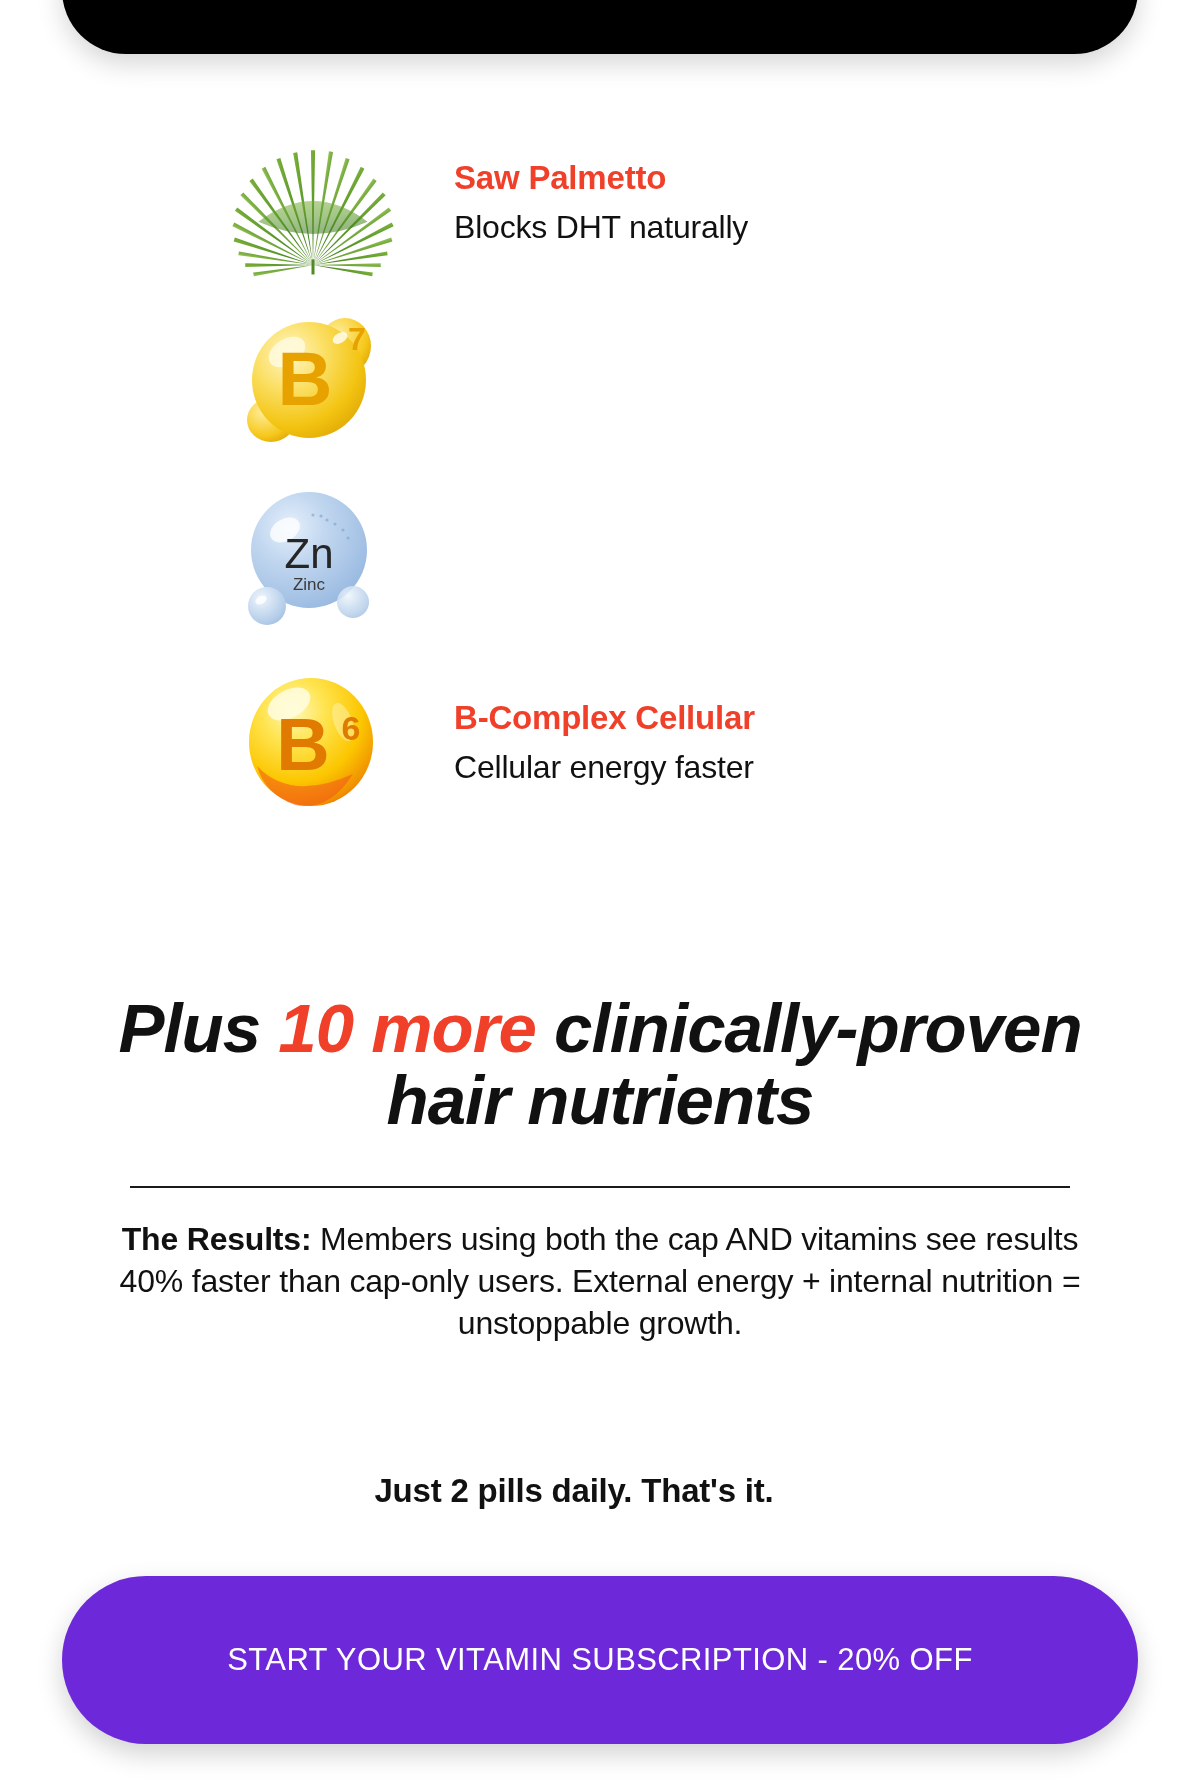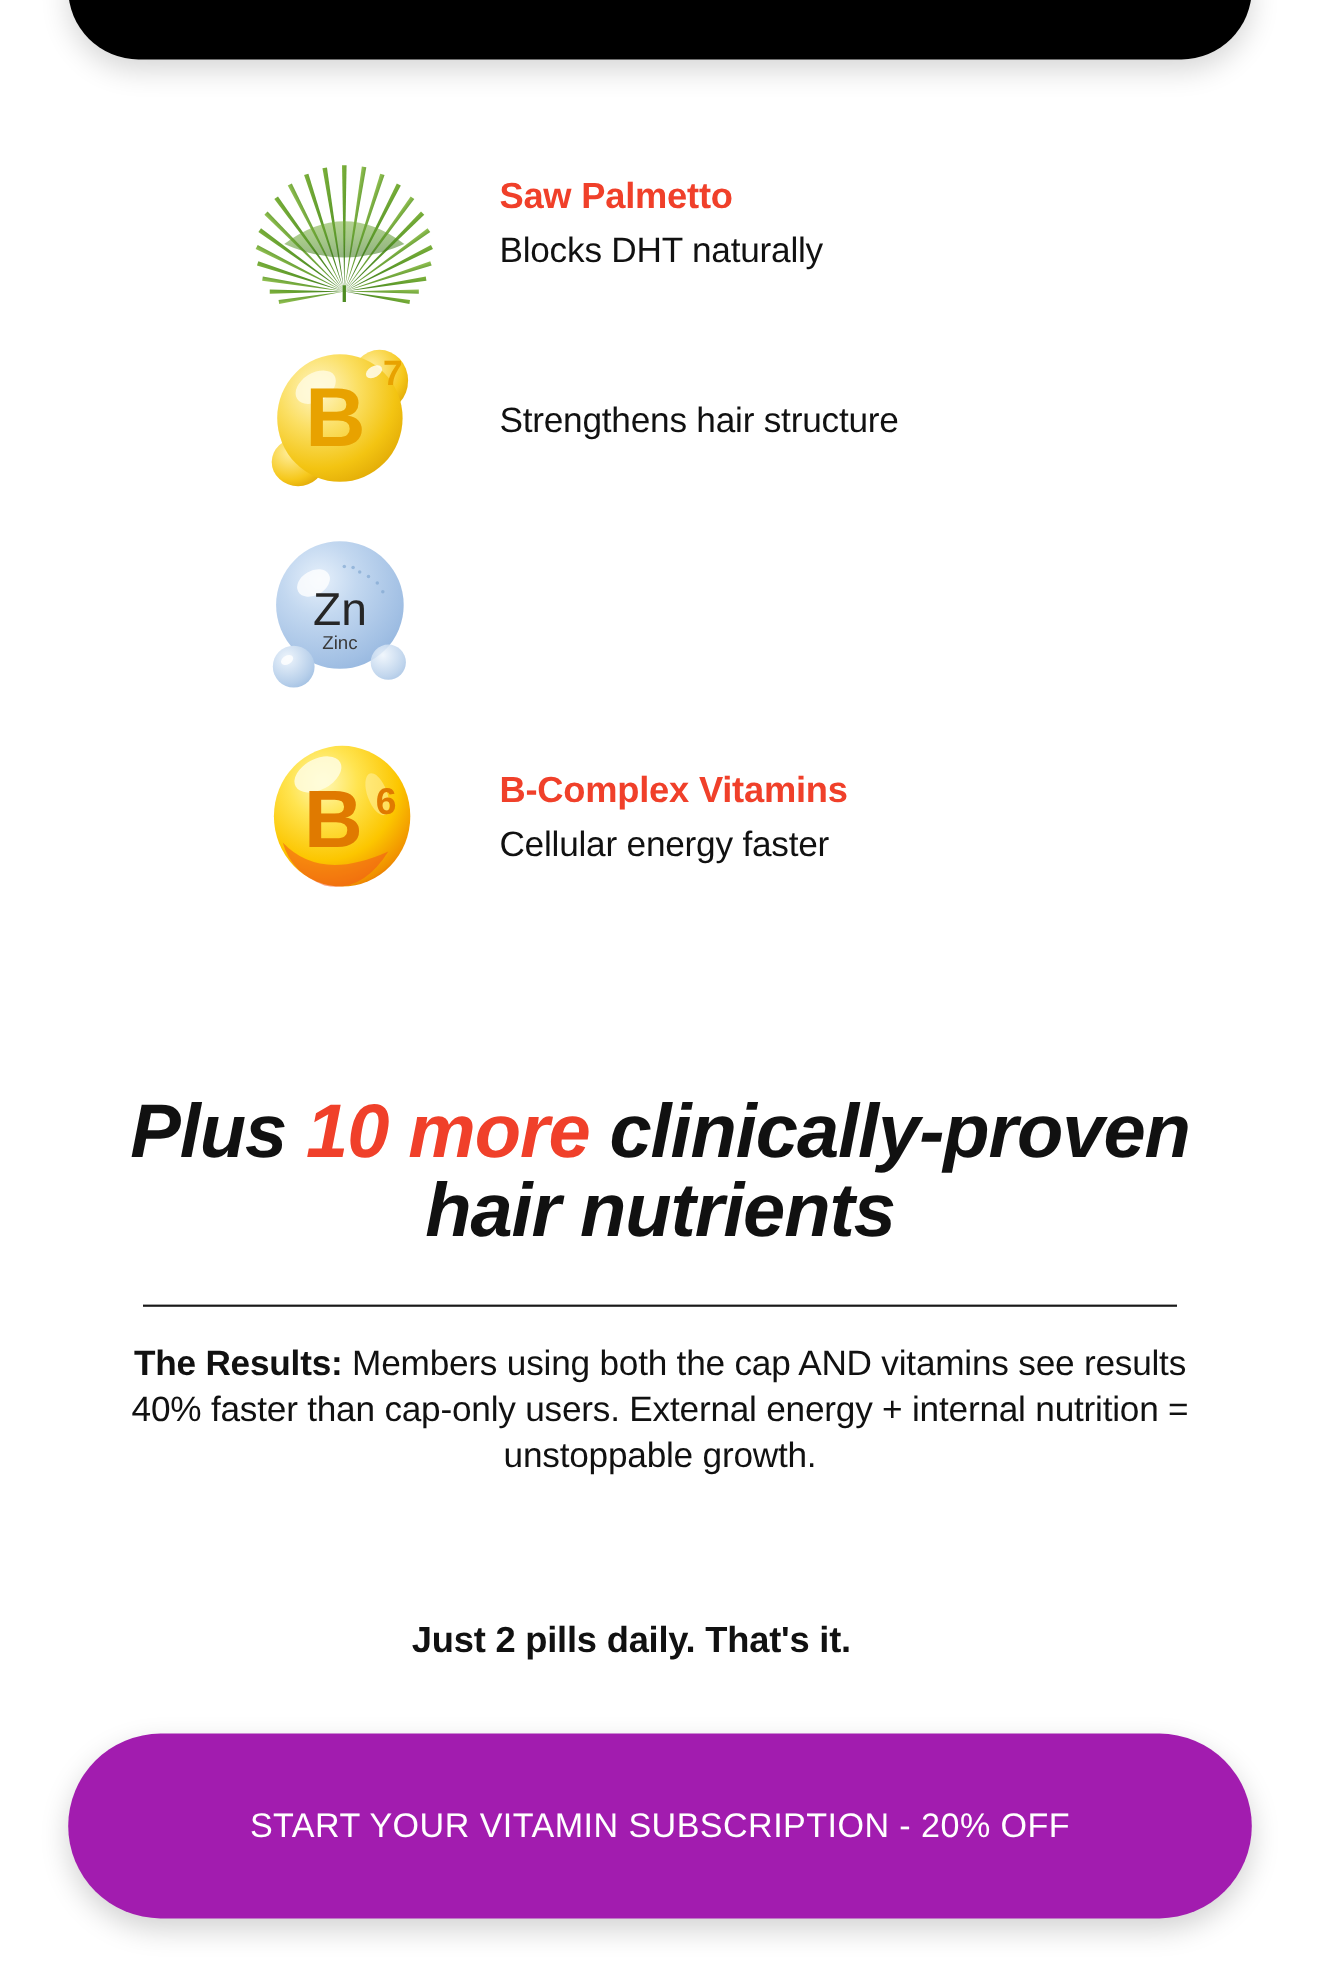--- a/index.html
+++ b/index.html
@@ -140,21 +140,21 @@
     letter-spacing:-0.2px;
   }
 
   
   .cta {
     position:absolute;
     top:1576px;
     left:62px;
     width:1076px;
     height:168px;
-    background:#a21caf;
+    background:#6d28d9;
     border:none;
     border-radius:84px;
     color:#ffffff;
     font-size:31px;
     font-weight:400;
     letter-spacing:0.4px;
     cursor:pointer;
     box-shadow:0 10px 26px rgba(0,0,0,0.18);
     display:flex;
     align-items:center;
@@ -243,21 +243,20 @@
           <ellipse cx="112" cy="44" rx="26" ry="28" fill="url(#goldB)"></ellipse>
           <ellipse cx="38" cy="118" rx="24" ry="22" fill="url(#goldB)"></ellipse>
           <ellipse cx="76" cy="78" rx="57" ry="58" fill="url(#goldA)"></ellipse>
           <ellipse cx="54" cy="50" rx="20" ry="13" fill="#FFFBE2" opacity="0.8" transform="rotate(-32 54 50)"></ellipse>
           <ellipse cx="107" cy="36" rx="8" ry="5" fill="#FFFDF0" opacity="0.85" transform="rotate(-30 107 36)"></ellipse>
           <text x="72" y="103" font-family="'Liberation Sans', sans-serif" font-size="76" font-weight="bold" fill="#E8A200" text-anchor="middle">B</text>
           <text x="124" y="48" font-family="'Liberation Sans', sans-serif" font-size="32" font-weight="bold" fill="#E8A200" text-anchor="middle">7</text>
         </svg>
       </div>
       <div class="ing-text">
-        <div class="ing-desc">Strengthens hair structure</div>
       </div>
     </div>
 
     <div class="ingredient-row">
       <div class="ing-icon-wrap">
         <svg class="orb" width="160" height="160" viewBox="0 0 160 160" aria-hidden="true">
           <defs>
             <radialGradient id="blueA" cx="0.34" cy="0.3" r="0.85">
               <stop offset="0%" stop-color="#E6F0FB"></stop>
               <stop offset="34%" stop-color="#C3D8F0"></stop>
@@ -303,21 +302,21 @@
           </defs>
           <ellipse cx="78" cy="80" rx="62" ry="64" fill="url(#goldC)"></ellipse>
           <path d="M24,104 Q58,140 120,112 Q96,150 62,143 Q32,132 24,104 Z" fill="#F2561A" opacity="0.55"></path>
           <ellipse cx="56" cy="42" rx="23" ry="14" fill="#FFFDE0" opacity="0.85" transform="rotate(-28 56 42)"></ellipse>
           <ellipse cx="110" cy="60" rx="9" ry="20" fill="#FFF4B0" opacity="0.5" transform="rotate(-20 110 60)"></ellipse>
           <text x="70" y="108" font-family="'Liberation Sans', sans-serif" font-size="74" font-weight="bold" fill="#E07A00" text-anchor="middle">B</text>
           <text x="118" y="78" font-family="'Liberation Sans', sans-serif" font-size="34" font-weight="bold" fill="#E07A00" text-anchor="middle">6</text>
         </svg>
       </div>
       <div class="ing-text">
-        <div class="ing-name">B-Complex Vitamins</div>
+        <div class="ing-name">B-Complex Cellular</div>
         <div class="ing-desc">Cellular energy faster</div>
       </div>
     </div>
 
   </div>
 
   <div class="headline"><span>Plus </span><span class="hl-accent">10 more</span><span> clinically-proven hair nutrients</span></div>
 
   <div class="divider"></div>
 

